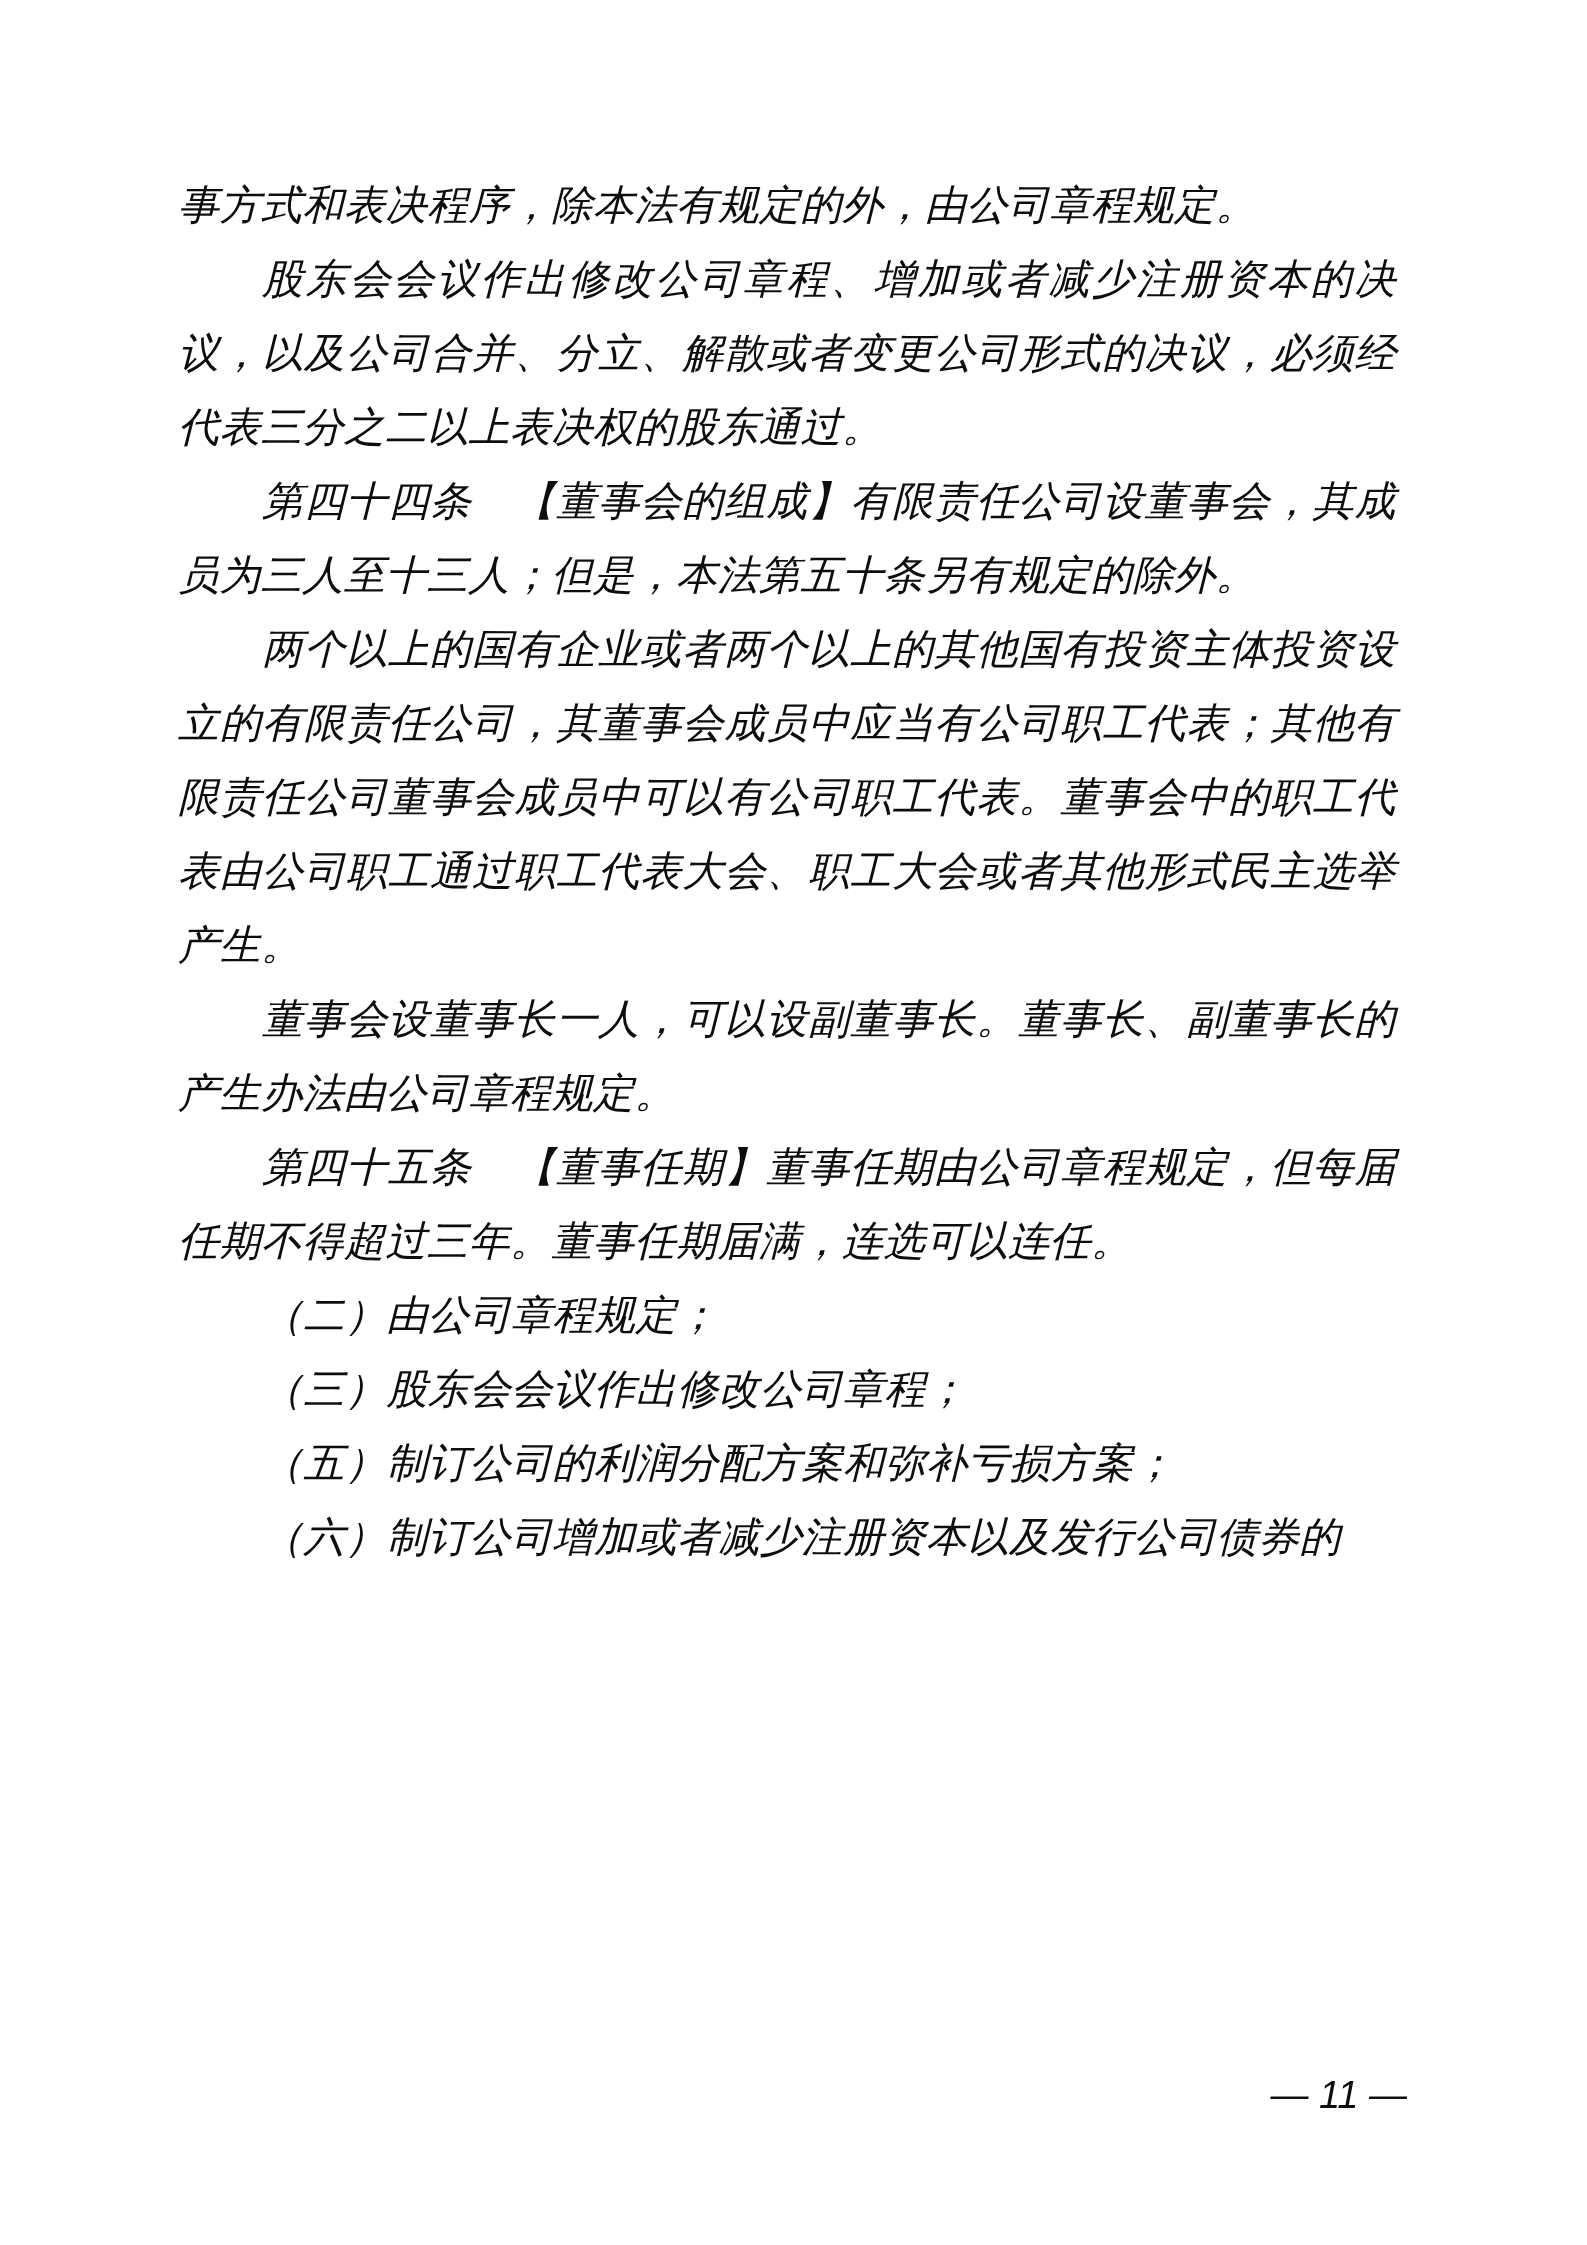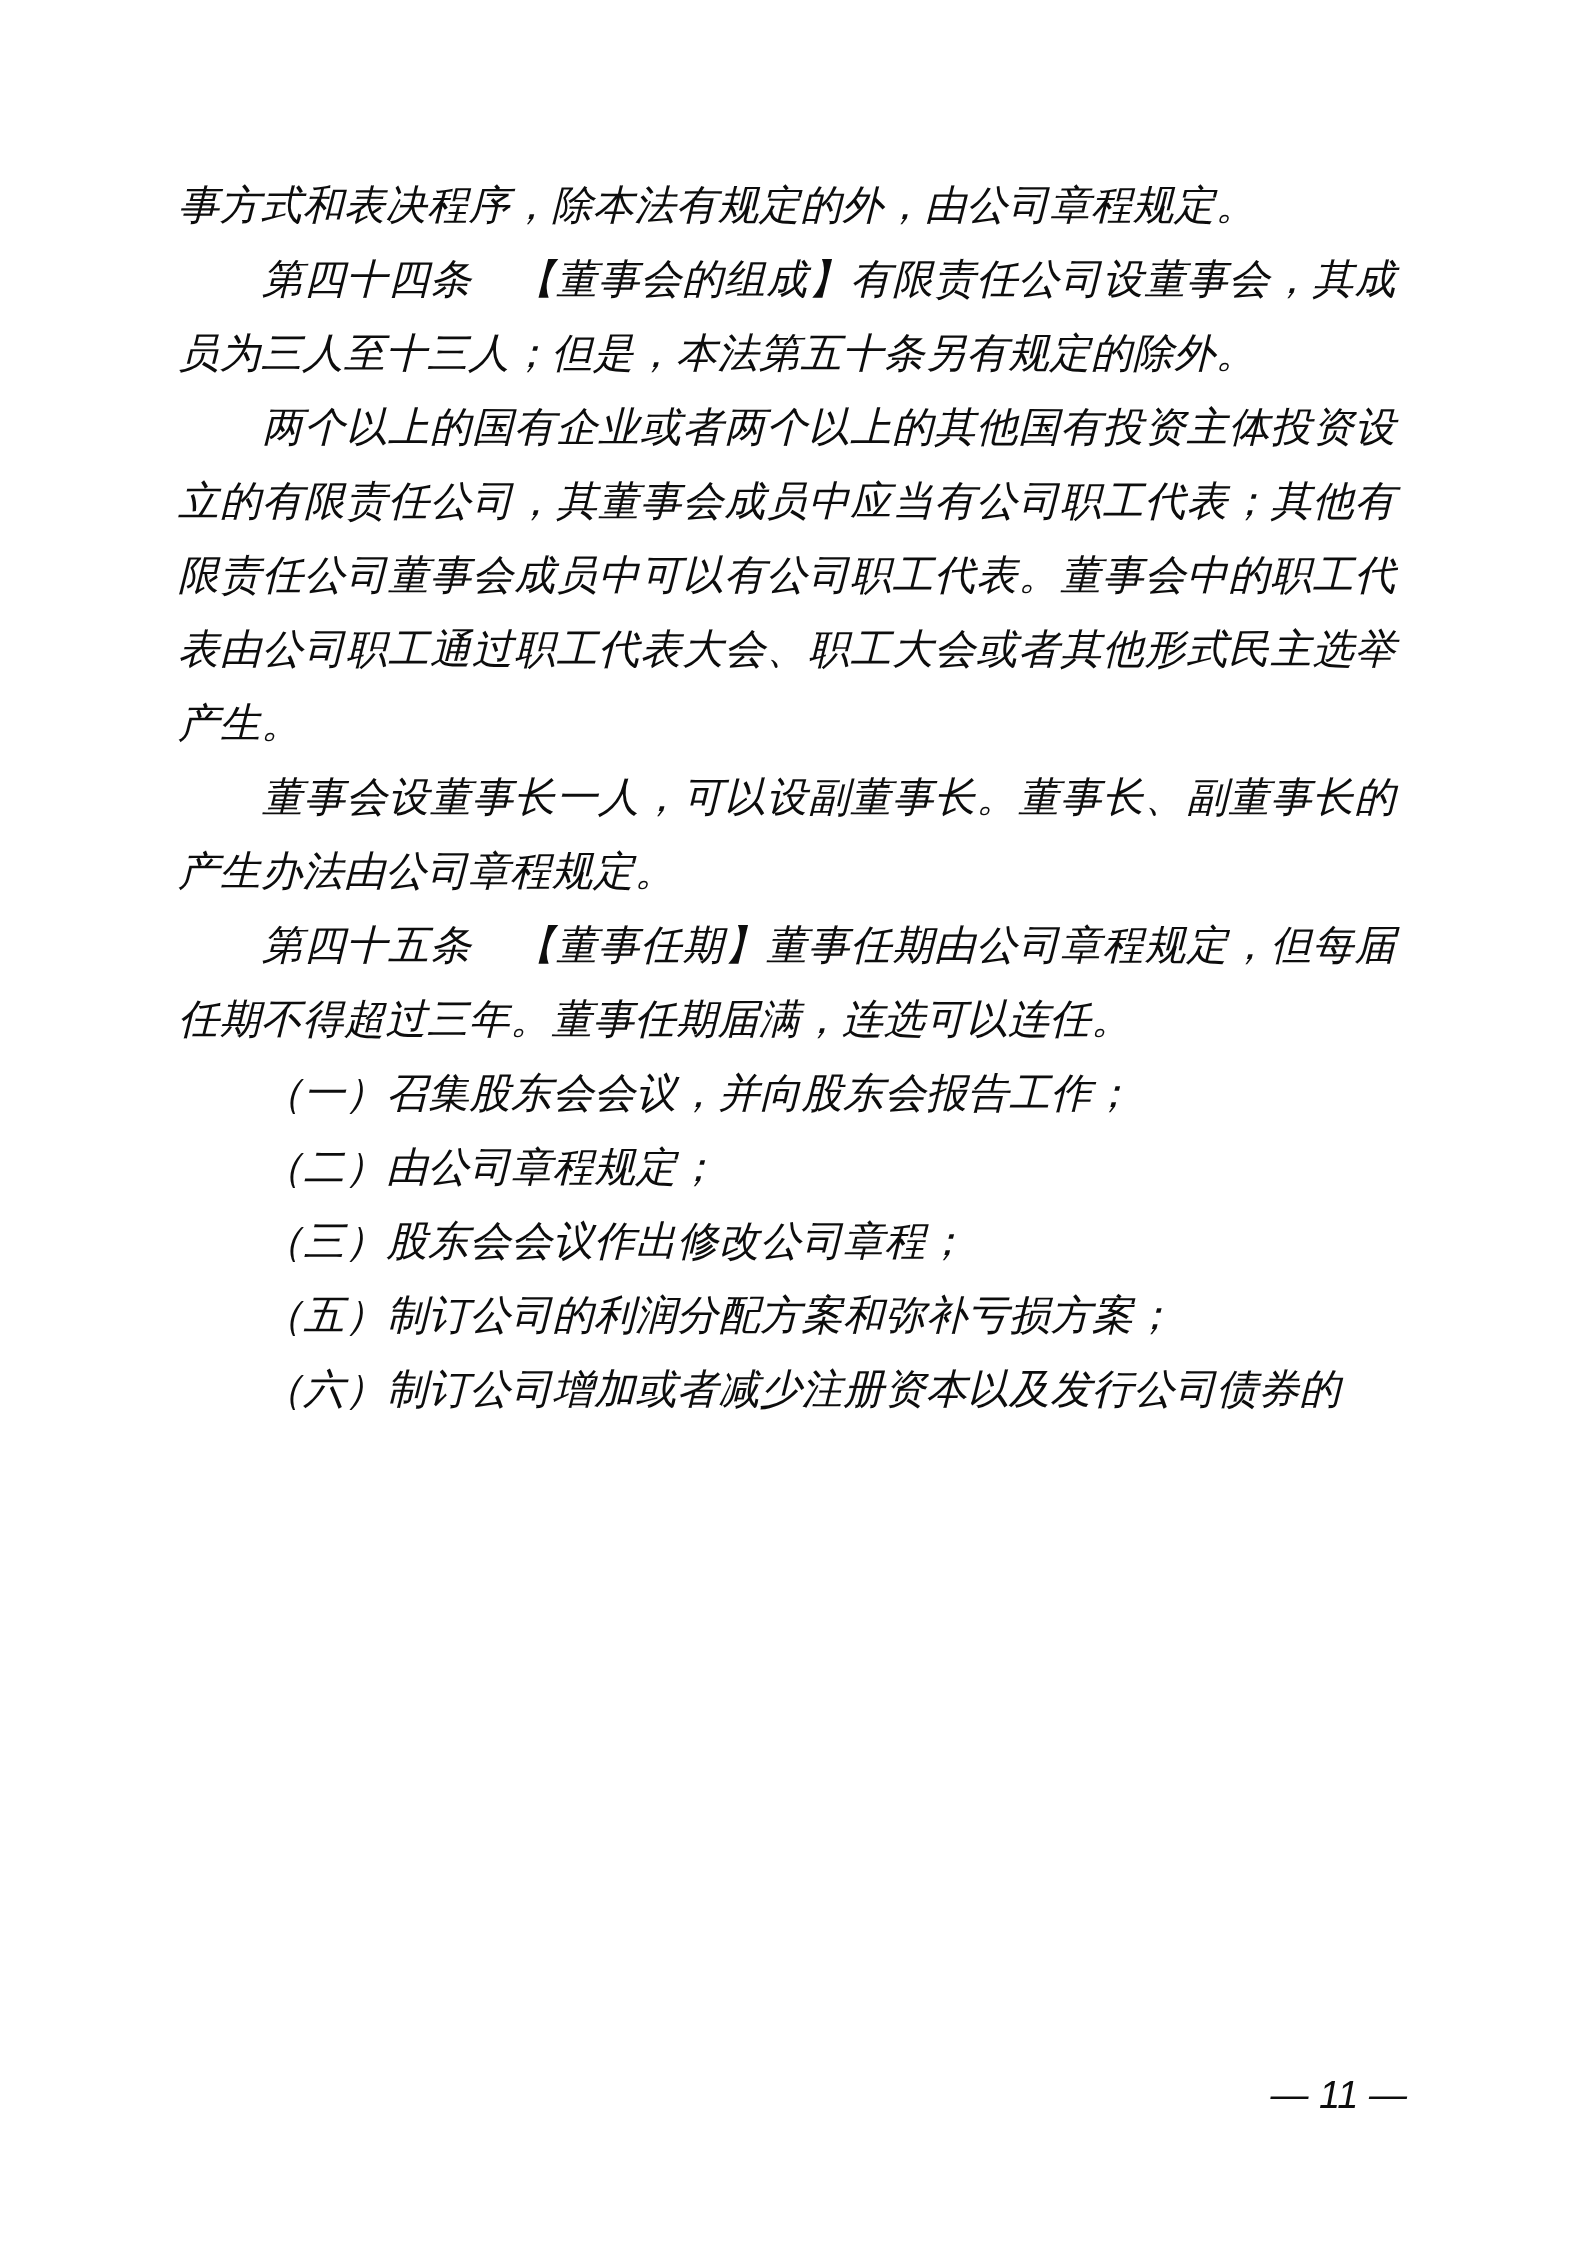--- a/index.html
+++ b/index.html
@@ -44,24 +44,24 @@
     color: #0d0d0d;
     font-style: italic;
   }
 </style>
 </head>
 <body>
 
 <div class="page">
   <div class="content">
     <p class="para">事方式和表决程序，除本法有规定的外，由公司章程规定。</p>
+    <p class="para indent">股东会会议作出修改公司章程、增加或者减少注册资本的决议，以及公司合并、分立、解散或者变更公司形式的决议，必须经代表三分之二以上表决权的股东通过。</p>
     <p class="para indent">第四十四条　【董事会的组成】有限责任公司设董事会，其成员为三人至十三人；但是，本法第五十条另有规定的除外。</p>
     <p class="para indent">两个以上的国有企业或者两个以上的其他国有投资主体投资设立的有限责任公司，其董事会成员中应当有公司职工代表；其他有限责任公司董事会成员中可以有公司职工代表。董事会中的职工代表由公司职工通过职工代表大会、职工大会或者其他形式民主选举产生。</p>
     <p class="para indent">董事会设董事长一人，可以设副董事长。董事长、副董事长的产生办法由公司章程规定。</p>
     <p class="para indent">第四十五条　【董事任期】董事任期由公司章程规定，但每届任期不得超过三年。董事任期届满，连选可以连任。</p>
-    <p class="para indent">（一）召集股东会会议，并向股东会报告工作；</p>
     <p class="para indent">（二）由公司章程规定；</p>
     <p class="para indent">（三）股东会会议作出修改公司章程；</p>
     <p class="para indent">（五）制订公司的利润分配方案和弥补亏损方案；</p>
     <p class="para indent">（六）制订公司增加或者减少注册资本以及发行公司债券的</p>
   </div>
   <div class="pagenum">— 11 —</div>
 </div>
 
 </body></html>

